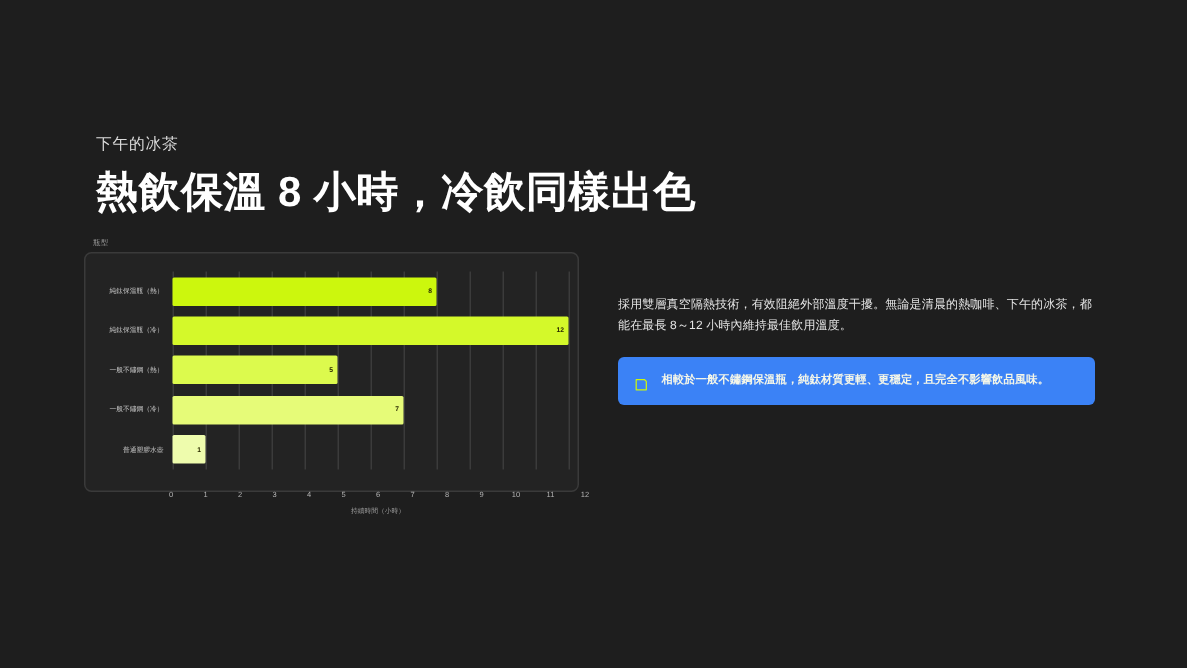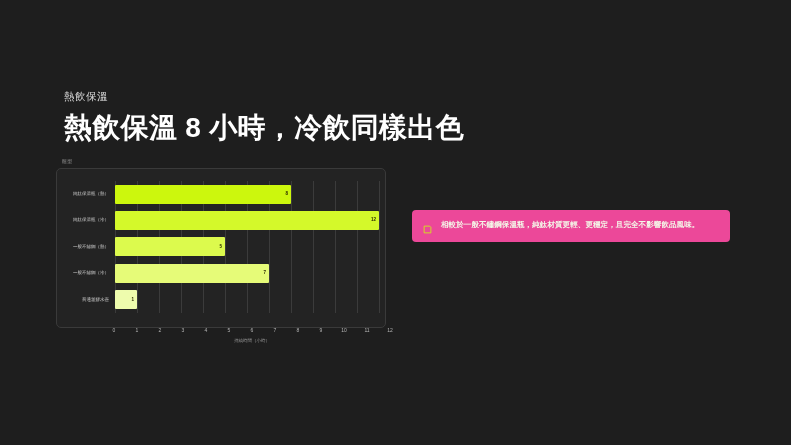--- a/index.html
+++ b/index.html
@@ -193,21 +193,21 @@
 
   .body-copy {
     font-size: 8px;
     line-height: 1.75;
     color: #e4e4e4;
     letter-spacing: 0.1px;
   }
 
   .callout {
     margin-top: 14px;
-    background: #ec4899;
+    background: #3b82f6;
     border-radius: 4px;
     padding: 9px 11px 10px 11px;
     display: flex;
     align-items: flex-start;
     gap: 9px;
   }
 
   .callout-icon {
     flex: 0 0 auto;
     margin-top: 1px;
@@ -222,21 +222,21 @@
     font-weight: bold;
     letter-spacing: 0.1px;
   }
 </style>
 </head>
 <body>
 
 <div class="slide">
 
   <div class="header">
-    <div class="eyebrow">熱飲保溫</div>
+    <div class="eyebrow">下午的冰茶</div>
     <div class="headline">熱飲保溫  8  小時，冷飲同樣出色</div>
   </div>
 
   <div class="chart-panel">
     <div class="chart-legend-title">瓶型</div>
 
     <div class="plot-frame">
       <div class="ylabels" id="ylabels">
           <div class="ylabel">純鈦保溫瓶（熱）</div>
           <div class="ylabel">純鈦保溫瓶（冷）</div>
@@ -302,20 +302,21 @@
         <span class="xtick" style="left: 66.6667%;">8</span>
         <span class="xtick" style="left: 75%;">9</span>
         <span class="xtick" style="left: 83.3333%;">10</span>
         <span class="xtick" style="left: 91.6667%;">11</span>
         <span class="xtick" style="left: 100%;">12</span>
       </div>
     <div class="xaxis-title">持續時間（小時）</div>
   </div>
 
   <div class="right-col">
+    <div class="body-copy">採用雙層真空隔熱技術，有效阻絕外部溫度干擾。無論是清晨的熱咖啡、下午的冰茶，都能在最長 8～12 小時內維持最佳飲用溫度。</div>
 
     <div class="callout">
       <span class="callout-icon">
         <svg viewBox="0 0 12 12" width="9" height="9" aria-hidden="true">
           <path d="M1.5 1.5 H9 L10.5 3 V10.5 H1.5 Z" fill="none" stroke="#ccf70d" stroke-width="1.1" stroke-linejoin="round"></path>
         </svg>
       </span>
       <div class="callout-text">相較於一般不鏽鋼保溫瓶，純鈦材質更輕、更穩定，且完全不影響飲品風味。</div>
     </div>
   </div>

